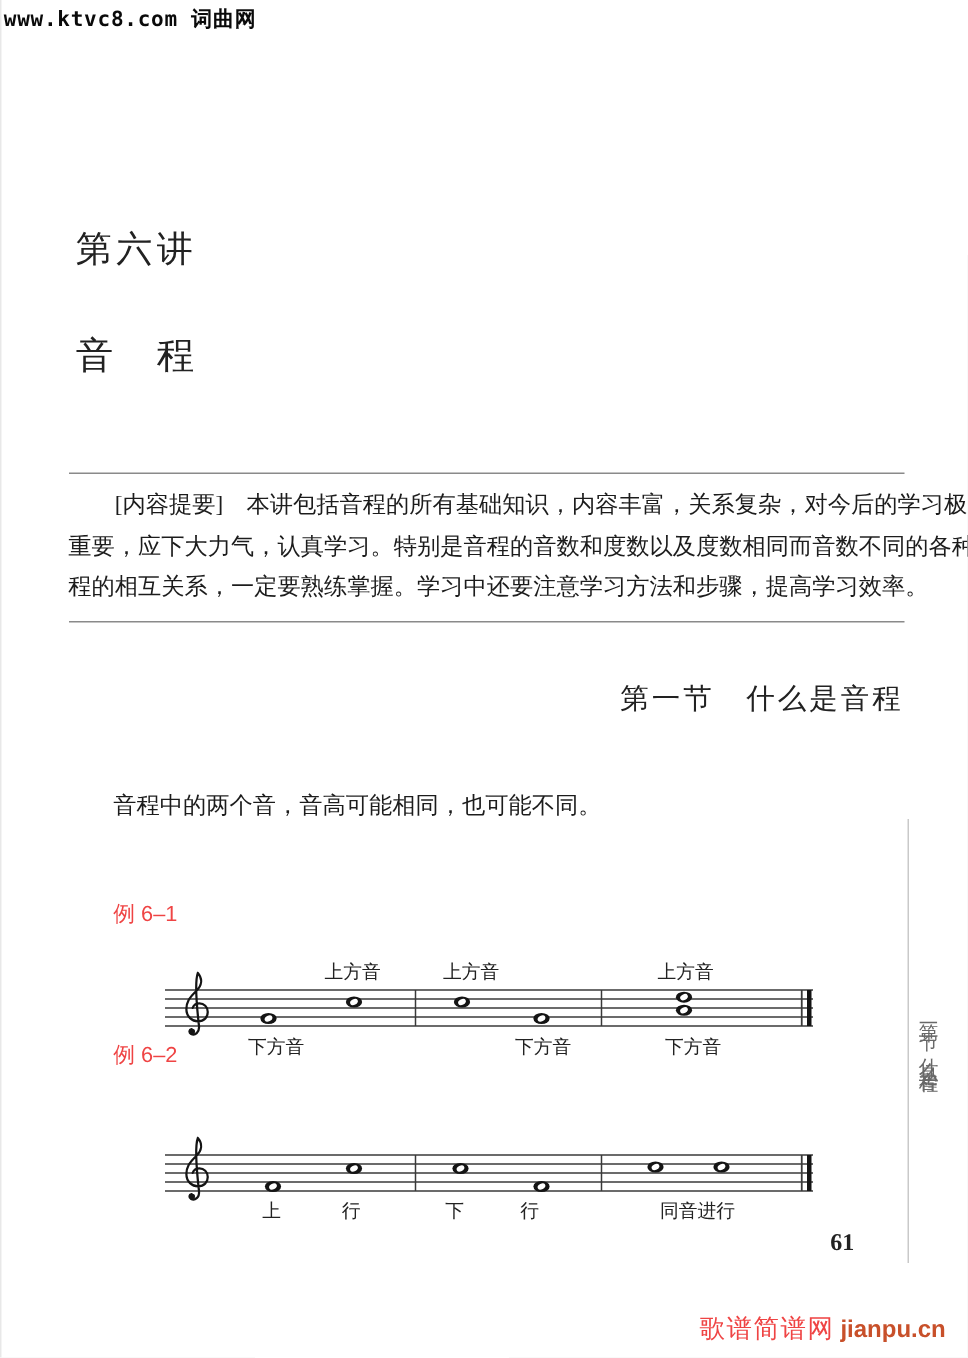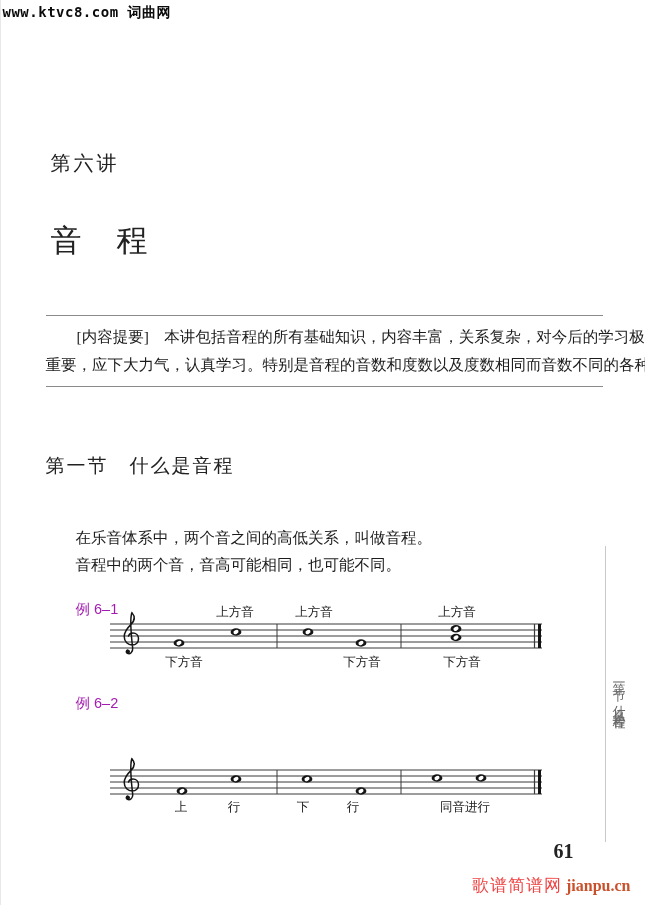--- a/index.html
+++ b/index.html
@@ -8,102 +8,102 @@
     position:relative; width:644px; height:905px; margin:0 auto;
     background:#ffffff; color:#1c1c1c; overflow:hidden;
   }
   .wm-top {
     position:absolute; left:2px; top:4px;
     font-family:"DejaVu Sans Mono",monospace; font-weight:bold;
     font-size:14px; letter-spacing:0.5px; color:#0a0a0a; white-space:nowrap;
   }
   .kicker {
     position:absolute; left:50px; top:150px;
-    font-size:20px; letter-spacing:3px; color:#222;
+    font-size:24px; letter-spacing:3px; color:#222;
   }
   .title {
     position:absolute; left:50px; top:220px;
-    font-size:31px; letter-spacing:2px; color:#222;
+    font-size:25px; letter-spacing:2px; color:#222;
   }
   .summary {
     position:absolute; left:45px; top:315px; width:557px;
     border-top:1px solid #8a8a8a; border-bottom:1px solid #8a8a8a;
     padding:7px 0 8px 0;
   }
   .summary .line {
     font-size:15.5px; line-height:27.5px; white-space:nowrap; color:#1c1c1c;
   }
   .summary .line.indent { text-indent:31px; }
   .section-heading {
     position:absolute; left:45px; top:453px; width:557px;
-    text-align:left; font-size:19px; letter-spacing:2px; color:#222;
+    text-align:right; font-size:19px; letter-spacing:2px; color:#222;
   }
   .bodyblock { position:absolute; left:75px; }
   .bodyblock .line {
     font-size:15.5px; line-height:27px; white-space:nowrap; color:#1c1c1c;
   }
   .ex-label {
     position:absolute; left:75px;
     font-family:"Liberation Sans","DejaVu Sans",sans-serif;
-    font-size:14.5px; color:#a21caf;
+    font-size:14.5px; color:#ef4444;
   }
   .staff-wrap { position:absolute; left:105px; }
   .staff-wrap svg { display:block; }
   svg text {
     font-family:"Liberation Serif","DejaVu Serif",serif;
     font-size:12.5px; fill:#222;
   }
   .side-rule {
     position:absolute; left:604px; top:546px; width:1.5px; height:296px;
     background:#c9c9c9;
   }
   .side-caption {
     position:absolute; left:609px; top:672px; height:150px;
     writing-mode:vertical-rl; text-orientation:upright;
     font-size:13px; color:#686868; letter-spacing:3px; white-space:nowrap;
   }
   .side-caption .part2 { margin-top:14px; }
   .page-number {
-    position:absolute; left:553px; top:840px;
-    font-size:20px; font-weight:bold; color:#222;
+    position:absolute; left:553px; top:820px;
+    font-size:16px; font-weight:bold; color:#222;
   }
   .wm-bottom {
     position:absolute; right:14px; top:874px; white-space:nowrap;
   }
   .wm-bottom .site-name { font-size:17px; color:#ef4444; letter-spacing:1px; }
   .wm-bottom .site-url {
-    font-family:Liberation Serif, serif;
+    font-family:Liberation Sans, sans-serif;
     font-weight:bold; font-size:16px; color:#c8502a;
   }
 </style>
 </head>
 <body>
 
 <div class="page">
 
   <div class="wm-top">www.ktvc8.com 词曲网</div>
 
   <div class="kicker">第六讲</div>
   <div class="title">音　程</div>
 
   <div class="summary">
     <div class="line indent">[内容提要]　本讲包括音程的所有基础知识，内容丰富，关系复杂，对今后的学习极为</div>
     <div class="line">重要，应下大力气，认真学习。特别是音程的音数和度数以及度数相同而音数不同的各种音</div>
+    <div class="line">程的相互关系，一定要熟练掌握。学习中还要注意学习方法和步骤，提高学习效率。</div>
   </div>
 
   <div class="section-heading">第一节　什么是音程</div>
 
   <div class="bodyblock" style="top:524px;">
-    <div class="line">在乐音体系中，两个音之间的高低关系，叫做音程。</div>
     <div class="line">音程中的两个音，音高可能相同，也可能不同。</div>
   </div>
 
   <div class="ex-label" style="top:600px;">例 6–1</div>
 
-  <div class="staff-wrap" style="top:604px;">
+  <div class="staff-wrap" style="top:640px;">
     <svg width="450" height="68" viewBox="0 0 450 68">
       <defs>
         <g id="wn1">
           <ellipse rx="5.4" ry="3.7" fill="#141414"></ellipse>
           <ellipse rx="2.7" ry="1.9" fill="#ffffff" transform="rotate(-28)"></ellipse>
         </g>
       </defs>
 
       <text x="129" y="12" text-anchor="middle">上方音</text>
       <text x="208" y="12" text-anchor="middle">上方音</text>

